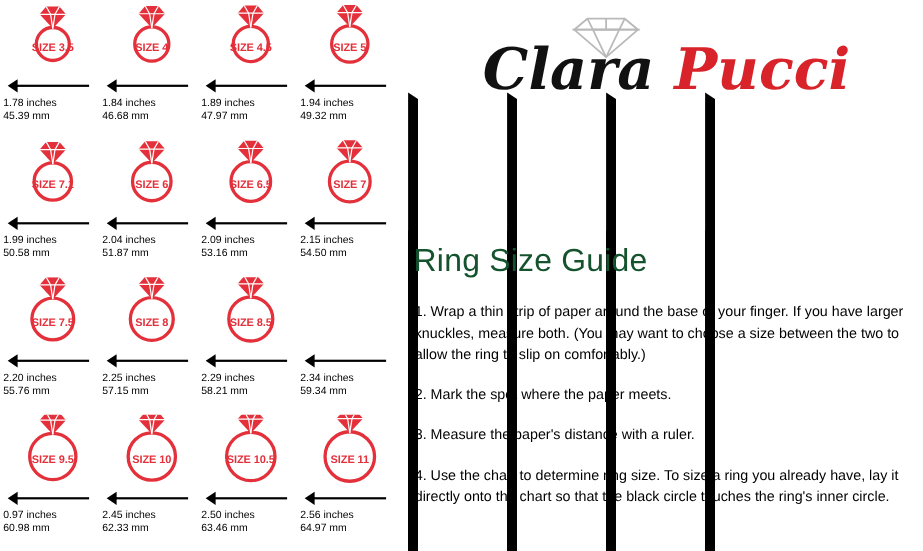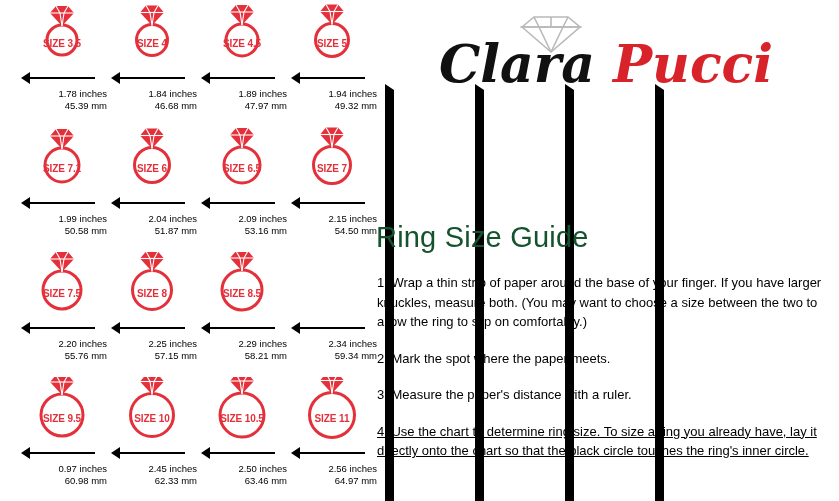--- a/index.html
+++ b/index.html
@@ -27,21 +27,21 @@
     position: absolute;
     left: 0;
     top: 0;
     width: 362px;
     height: 501px;
     display: grid;
     grid-template-columns: repeat(4, 90px);
     grid-template-rows: repeat(4, 119px);
     column-gap: 0px;
     row-gap: 6px;
-    padding-left: 17px;
+    padding-left: 3px;
     padding-top: 2px;
     box-sizing: border-box;
   }
 
   .cell {
     position: relative;
     width: 90px;
     height: 119px;
   }
 
@@ -101,21 +101,21 @@
   .arrow-head.right {
     right: 4px;
     border-left: 9px solid #000;
   }
 
   .measure {
     position: absolute;
     left: 0;
     top: 86px;
     width: 90px;
-    text-align: right;
+    text-align: left;
     font-size: 9.5px;
     line-height: 11.5px;
     color: #000;
   }
 
   
   .right {
     position: absolute;
     left: 368px;
     top: 12px;
@@ -168,21 +168,21 @@
     left: 9px;
     top: 248px;
     width: 455px;
   }
   .step {
     font-size: 13px;
     line-height: 19.5px;
     color: #000;
     margin-bottom: 17px;
   }
-  .step:last-child { margin-bottom: 0; text-decoration: underline; }
+  .step:last-child { margin-bottom: 0; }
 </style>
 </head>
 <body>
 
 <div class="page">
 
   <div class="grid">
       <div class="cell">
         <div class="ring-wrap">
           <svg class="ring-svg" width="90" height="68" viewBox="0 0 90 68">

